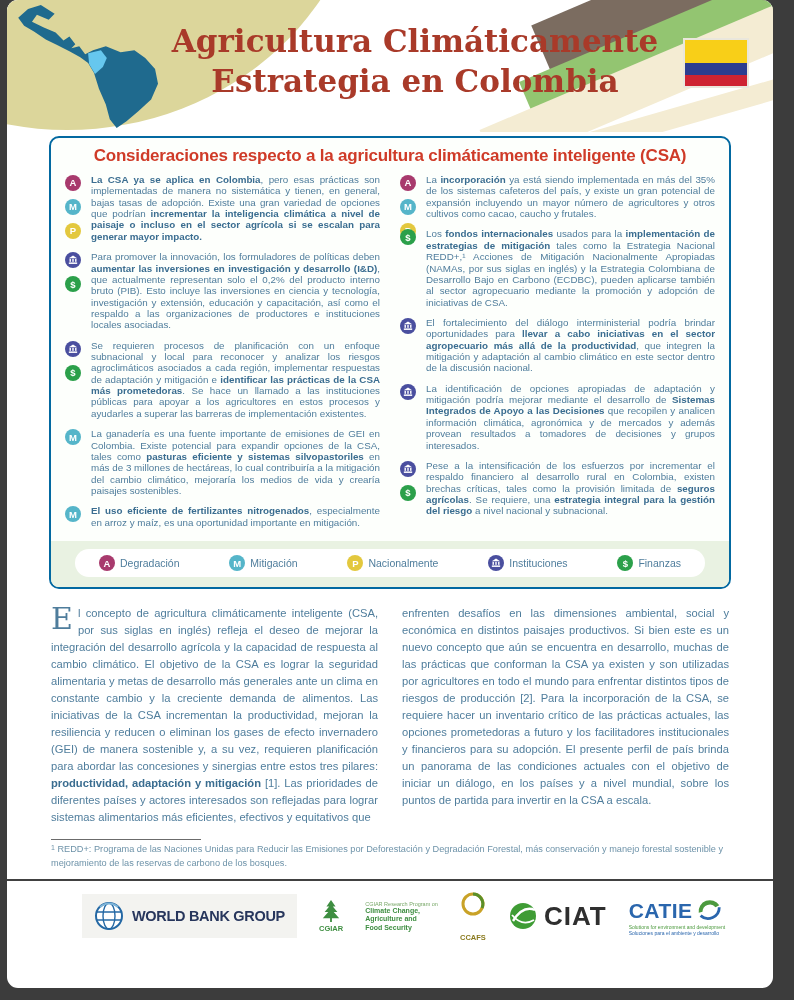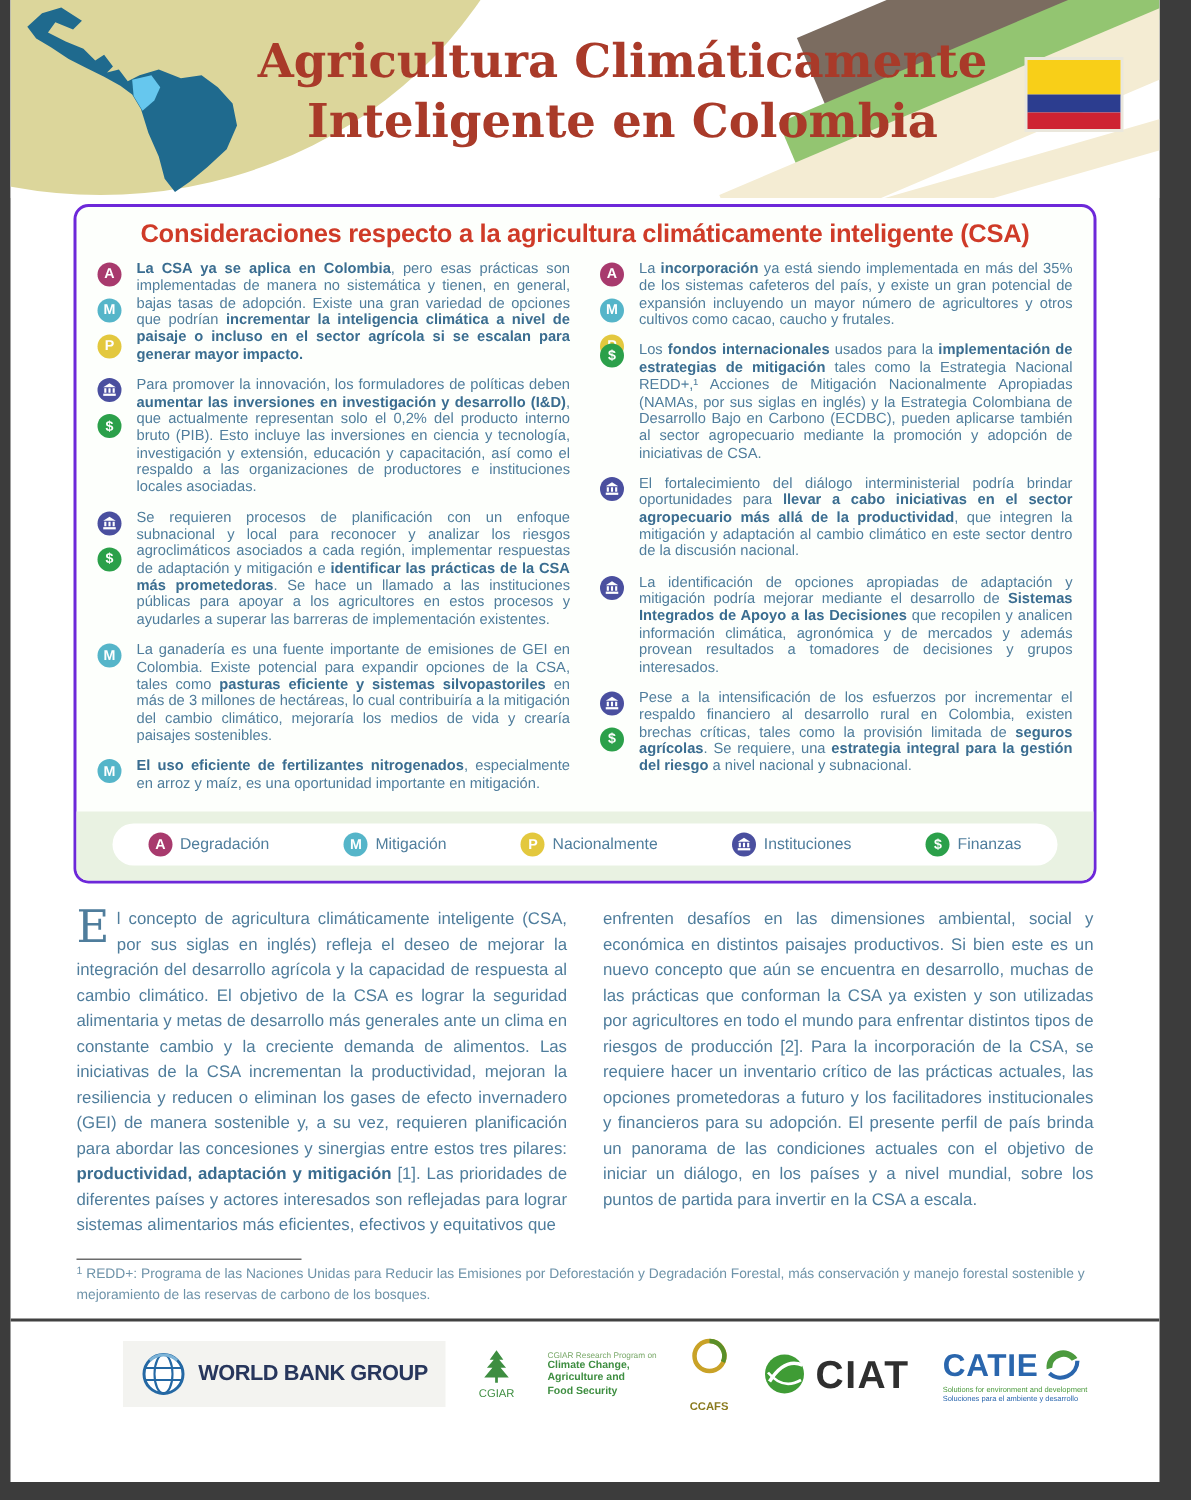--- a/index.html
+++ b/index.html
@@ -1,36 +1,36 @@
 <!DOCTYPE html>
 <html><head>
 <meta charset="utf-8">
 <style>
   html,body{margin:0;padding:0;}
   body{width:794px;height:1000px;background:#3c3c3c;position:relative;
        font-family:"Liberation Sans", sans-serif;overflow:hidden;}
-  .page{position:absolute;left:7px;top:0;width:766px;height:988px;background:#fff;overflow:hidden;}
+  .page{position:absolute;left:7px;top:0;width:766px;height:988px;background:#fff;overflow:hidden;border-radius:11px;}
 
   
   .hdr{position:relative;height:132px;overflow:hidden;background:#fff;}
   .khaki{position:absolute;left:-240px;top:-430px;width:600px;height:560px;background:#dcd69b;border-radius:50%;}
   .band{position:absolute;transform-origin:center;}
   .band-brown{width:300px;height:70px;right:-60px;top:-36px;background:#7b6c60;transform:rotate(-23deg);}
   .band-green{width:330px;height:36px;right:-70px;top:16px;background:#93c571;transform:rotate(-23deg);}
   .band-cream{width:380px;height:44px;right:-80px;top:54px;background:#f4ecd3;transform:rotate(-23deg);}
   .band-cream2{width:330px;height:20px;right:-60px;top:110px;background:#f4ecd3;transform:rotate(-16deg);}
   .map{position:absolute;left:2px;top:2px;width:172px;height:128px;z-index:2;}
   .title{position:absolute;left:158px;right:108px;top:22px;z-index:2;margin:0;text-align:center;
          font-family:"DejaVu Serif", serif;font-size:31px;line-height:1.28;color:#a93a29;font-weight:bold;}
   .flag{position:absolute;right:26px;top:40px;width:62px;height:46px;z-index:3;box-shadow:0 0 0 2px #eae7dc;}
   .flag div{width:100%;}
   .f-y{height:50%;} .f-b{height:25%;} .f-r{height:25%;}
 
   
-  .csa-box{margin:4px 42px 0;border:2px solid #6d28d9;border-radius:10px;background:#fdfffc;padding:7px 14px 0;}
+  .csa-box{margin:4px 42px 0;border:2px solid #0369a1;border-radius:10px;background:#fdfffc;padding:7px 14px 0;}
   .csa-head{margin:1px 0 8px;text-align:center;color:#cf3b28;font-size:17px;font-weight:bold;letter-spacing:-0.2px;}
   .csa-cols{display:flex;gap:20px;}
   .csa-col{flex:1;min-width:0;}
   .csa-item{position:relative;padding-left:26px;margin-bottom:9px;font-size:9.8px;line-height:1.16;
             color:#4f7d9c;text-align:justify;}
   .csa-item b{color:#3a6d90;}
   .csa-icons{position:absolute;left:0;top:1px;display:flex;flex-direction:column;gap:8px;}
   .csa-icon{width:16px;height:16px;border-radius:50%;color:#fff;font-size:9.5px;font-weight:bold;
             display:flex;align-items:center;justify-content:center;flex:none;}
   .legend-strip{background:#e9f2e2;margin:4px -14px 0;padding:8px 24px 10px;border-radius:0 0 8px 8px;}
@@ -46,21 +46,21 @@
 
   
   .footnote{margin:13px 44px 0;font-size:9.2px;line-height:1.5;color:#6e93a9;position:relative;padding-top:4px;}
   .footnote::before{content:"";position:absolute;top:0;left:0;width:150px;border-top:1px solid #6b6b6b;}
   .fn-marker{font-size:7px;vertical-align:top;}
   .footer-rule{border-top:2px solid #414141;margin:8px 0 0;}
   .logos{display:flex;align-items:center;justify-content:center;gap:22px;padding:10px 0 4px;}
   .wb{display:flex;align-items:center;gap:8px;background:#f3f3f0;padding:7px 12px;margin-left:27px;}
   .wb-text{font-size:14.5px;font-weight:bold;color:#27365c;letter-spacing:-0.3px;white-space:nowrap;}
   .cgiar{display:flex;flex-direction:column;align-items:center;gap:1px;}
-  .cgiar-label{font-size:7.5px;color:#3e8e41;font-weight:normal;}
+  .cgiar-label{font-size:7.5px;color:#3e8e41;font-weight:bold;}
   .ccafs-text{display:flex;flex-direction:column;line-height:1.18;}
   .cpt1{font-size:5.5px;color:#7aa96a;}
   .cpt2{font-size:7px;color:#3e8e41;font-weight:bold;}
   .ccafs{display:flex;flex-direction:column;align-items:center;gap:16px;}
   .ccafs-label{font-size:7.5px;color:#8a7a1e;font-weight:bold;}
   .ciat{display:flex;align-items:center;gap:6px;}
   .ciat-label{font-size:26px;font-weight:bold;color:#2f2f2f;letter-spacing:1px;text-align:center;}
   .catie{display:flex;flex-direction:column;align-items:flex-start;line-height:1.2;}
   .catie-row{display:flex;align-items:center;gap:2px;}
   .catie-label{font-size:21px;font-weight:bold;color:#2a66ad;letter-spacing:0.5px;}
@@ -81,21 +81,21 @@
 
     <svg class="map" viewBox="0 0 172 130">
       <path d="M8,16 L18,7 L31,3 L45,12 L39,18 L27,13 L22,20 L34,26 L46,31 L54,39 L60,35 L66,43 L62,47 L70,45 L76,53
                L84,49 L97,45 L112,51 L126,49 L137,57 L147,68 L150,83 L143,99 L130,111 L118,121 L108,128 L101,119
                L97,104 L90,88 L85,72 L79,62 L71,56 L60,50 L48,44 L36,38 L24,30 L14,24 Z" fill="#1f6a8e"></path>
       <path d="M79,52 L92,49 L98,57 L94,66 L86,73 L80,63 Z" fill="#66c7ee"></path>
     </svg>
 
     <h1 class="title">
       <span>Agricultura Climáticamente</span><br>
-      <span>Inteligente en Colombia</span>
+      <span>Estrategia en Colombia</span>
     </h1>
 
     <div class="flag">
       <div class="f-y" style="background: rgb(248, 207, 24);"></div>
       <div class="f-b" style="background: rgb(44, 61, 143);"></div>
       <div class="f-r" style="background: rgb(206, 35, 50);"></div>
     </div>
   </header>
 
   <section class="csa-box">

